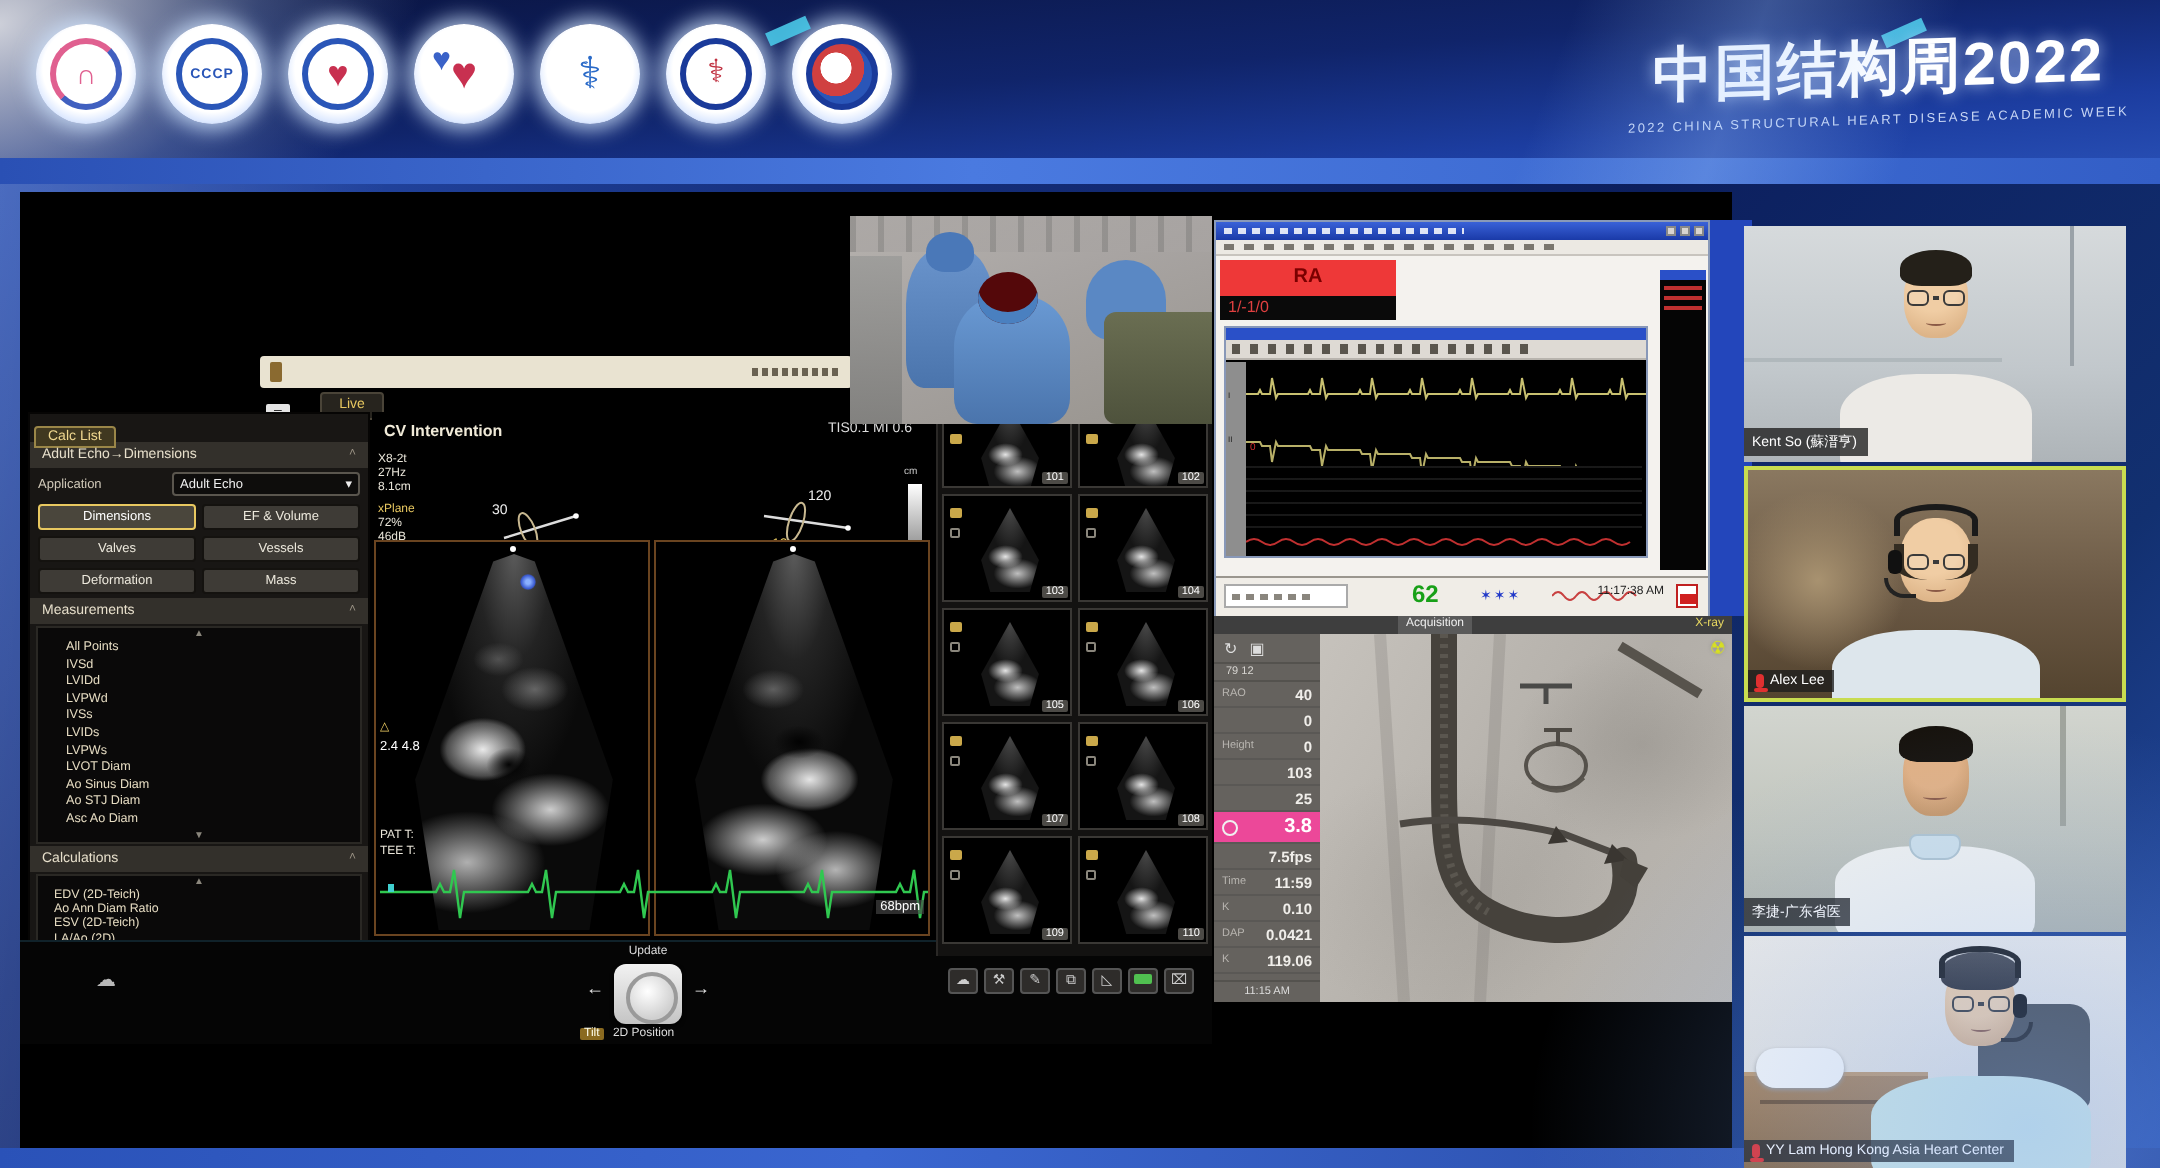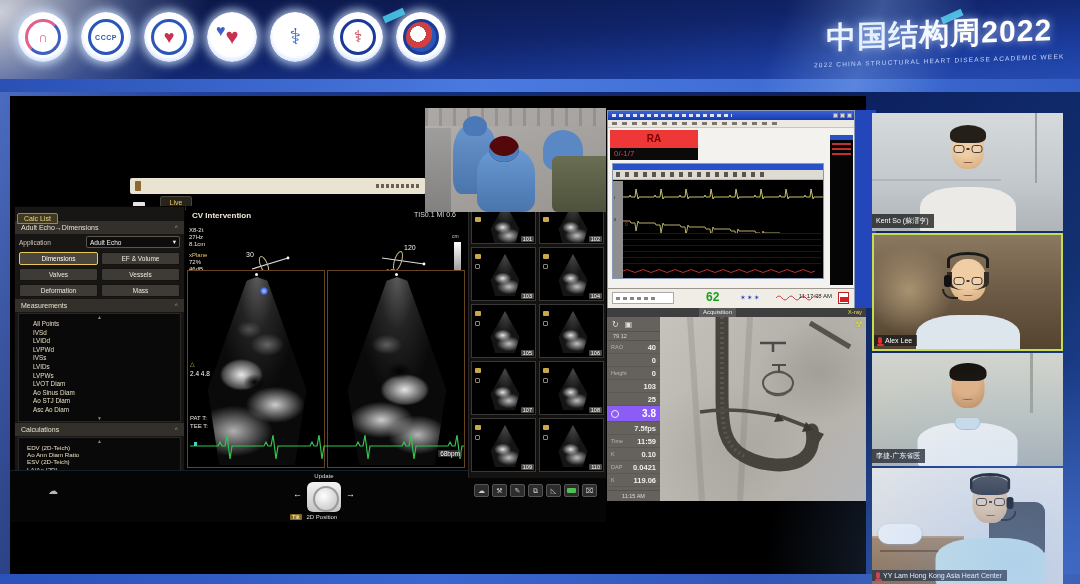--- a/index.html
+++ b/index.html
@@ -206,21 +206,21 @@
   .fluo{position:absolute;left:597px;top:212px;width:259px;height:193px;background:#7e7c78;}
   .ftop{position:absolute;left:0;top:0;width:100%;height:9px;background:#3e3e3e;color:#eee;font-size:6px;line-height:9px;}
   .ftab{position:absolute;left:92px;padding:0 4px;background:#5a5a5a;height:9px;}
   .fxray{position:absolute;right:4px;color:#e8d860;}
   .fpanel{position:absolute;left:0;top:9px;width:53px;height:184px;background:#65625e;color:#f0eeea;}
   .ficons{height:15px;display:flex;align-items:center;gap:6px;padding-left:5px;color:#ddd;font-size:8px;border-bottom:1px solid #54524e;}
   .fpat{height:9px;font-size:5.5px;color:#d8d6d2;padding-left:6px;line-height:9px;border-bottom:1px solid #54524e;}
   .frow{height:13px;display:flex;justify-content:space-between;align-items:center;padding:0 4px;border-bottom:1px solid #5a5855;}
   .frow .fl{font-size:5.5px;color:#b8b5b0;}
   .frow .fv{font-size:7.5px;font-weight:bold;color:#f0eeea;}
-  .frow.big{height:16px;background:#8b5cf6;align-items:center;}
+  .frow.big{height:16px;background:#ec4899;align-items:center;}
   .frow.big .fv{font-size:10px;color:#fff;}
   .frow.big .gauge{width:8px;height:8px;border:1.5px solid #f0f0f0;border-radius:50%;}
   .fclock{position:absolute;left:0;bottom:2px;width:100%;text-align:center;font-size:5.5px;color:#ddd;border-top:1px solid #54524e;padding-top:2px;}
   .fimg{position:absolute;left:53px;top:9px;width:206px;height:184px;overflow:hidden;
     background:
       radial-gradient(ellipse 90px 70px at 78% 30%,rgba(130,126,120,.35),transparent 70%),
       radial-gradient(ellipse 120px 90px at 30% 70%,rgba(150,146,140,.3),transparent 70%),
       linear-gradient(120deg,#c6c2bc 0%,#b2aea8 55%,#bcb8b2 100%);}
   .frad{position:absolute;right:3px;top:2px;color:#d8e020;font-size:9px;text-shadow:0 0 2px #888;}
 
@@ -523,21 +523,21 @@
       <div class="htit">
           <div class="dash"></div>
         <div class="wbtn" style="right:16px"></div>
         <div class="wbtn" style="right:9px"></div>
         <div class="wbtn" style="right:2px"></div>
       </div>
       <div class="hmenu">
           <div class="dash"></div>
         </div>
       <div class="rabox">RA</div>
-      <div class="raval">0/-1/7</div>
+      <div class="raval">1/-1/0</div>
       <div class="ecgwin">
         <div class="wt"></div>
         <div class="wtool">
             <div class="dash"></div>
           </div>
         <div class="tracewrap">
           <div class="gutter">
             <span class="glab" style="top:14px">I</span>
               <span class="glab" style="top:36px">II</span>
           </div>

